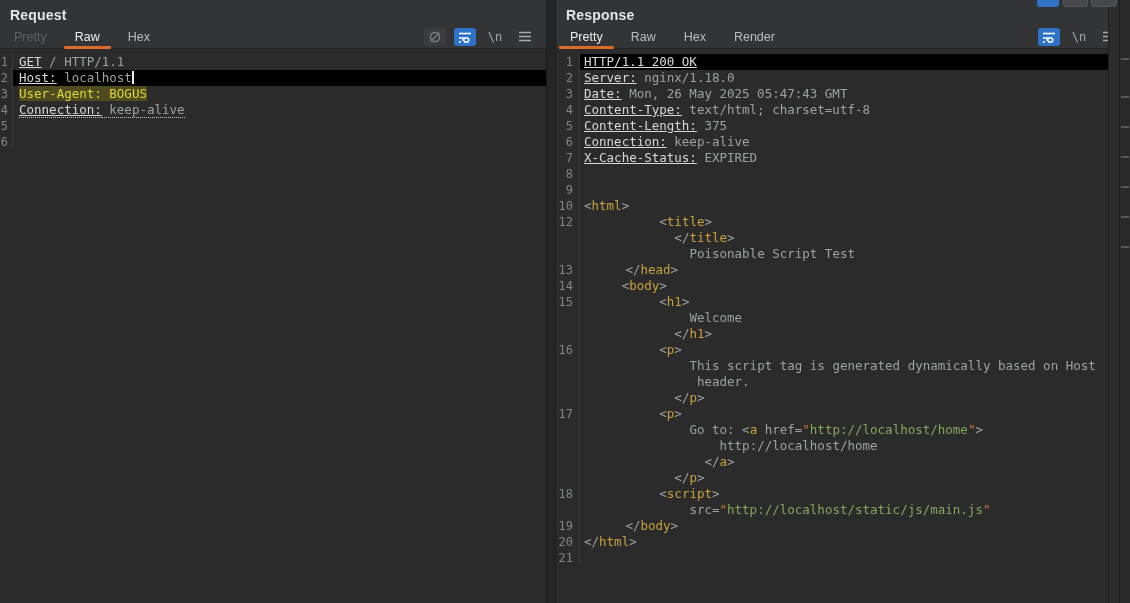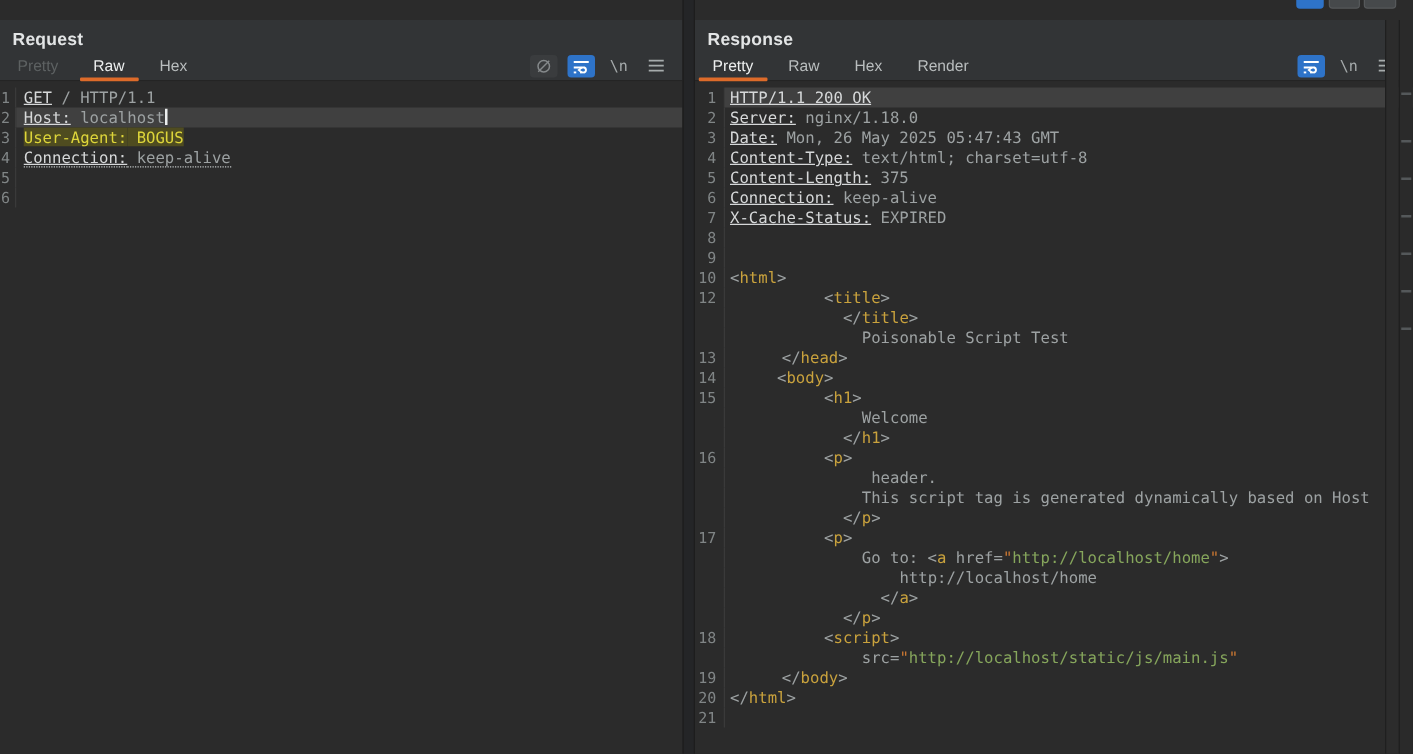--- a/index.html
+++ b/index.html
@@ -3,21 +3,21 @@
 <meta charset="utf-8">
 <style>
   * { margin:0; padding:0; box-sizing:border-box; }
   html,body { width:1130px; height:603px; overflow:hidden; }
   body {
     background:#2b2b2b;
     font-family:"Liberation Sans", sans-serif;
     color:#d6d8d9;
     position:relative;
   }
-  .panel { position:absolute; top:16px; bottom:0; background:#2b2b2b; }
+  .panel { position:absolute; top:0; bottom:0; background:#2b2b2b; }
   #request-panel  { left:0;   width:546px; }
   #response-panel { left:556px; right:0; }
   #panel-divider  { position:absolute; top:0; bottom:0; left:546px; width:10px;
                     background:#242527; border-left:1px solid #1d1d1d; border-right:1px solid #1d1d1d; }
 
   .panel-header { background:#323436; }
   .panel-title  { display:block; font-size:14px; font-weight:bold; color:#e3e5e6;
                   padding:7px 0 2px 10px; letter-spacing:.2px; }
   .tab-row { position:relative; height:24px; display:flex; align-items:center;
              border-bottom:1px solid #242424; }
@@ -32,21 +32,21 @@
   .icon-btn { width:22px; height:18px; display:flex; align-items:center; justify-content:center;
               border-radius:3px; }
   .icon-btn.raised { background:#3a3c3e; }
   .icon-btn.blue   { background:#2e73c8; }
   .icon-btn svg { display:block; }
   .txt-icon { font-family:"DejaVu Sans Mono", monospace; font-size:12px; color:#a6abac; }
 
   .editor { position:relative; font-family:"DejaVu Sans Mono", monospace;
             font-size:12.5px; line-height:16px; padding-top:5px; }
   .code-row { display:flex; height:16px; white-space:pre; }
-  .code-row.current .row-content { background:#404040; }
+  .code-row.current .row-content { background:#000000; }
   .gutter { flex:0 0 auto; text-align:right; color:#808586; font-size:12px;
             border-right:1px solid #3a3a3a; }
   #request-panel  .gutter { width:13px; padding-right:4px; }
   #response-panel .gutter { width:24px; padding-right:6px; }
   .row-content { flex:1 1 auto; padding-left:6px; color:#9da2a3; }
   #response-panel .row-content { padding-left:4px; }
 
   .c-b   { color:#d6d8d9;text-decoration:underline; }
   .c-d   { color:#9da2a3; }
   .c-tag { color:#c9a23d; }
@@ -162,22 +162,22 @@
       <div class="code-row"><span class="gutter">10</span><span class="row-content"><span style="display: inline-block; width: 0px;"> </span><span class="c-d">&lt;</span><span class="c-tag">html</span><span class="c-d">&gt;</span></span></div>
       <div class="code-row"><span class="gutter">12</span><span class="row-content"><span style="display: inline-block; width: 75.3px;"> </span><span class="c-d">&lt;</span><span class="c-tag">title</span><span class="c-d">&gt;</span></span></div>
       <div class="code-row"><span class="gutter"></span><span class="row-content"><span style="display: inline-block; width: 90.36px;"> </span><span class="c-d">&lt;/</span><span class="c-tag">title</span><span class="c-d">&gt;</span></span></div>
       <div class="code-row"><span class="gutter"></span><span class="row-content"><span style="display: inline-block; width: 105.42px;"> </span><span class="c-d">Poisonable Script Test</span></span></div>
       <div class="code-row"><span class="gutter">13</span><span class="row-content"><span style="display: inline-block; width: 41.415px;"> </span><span class="c-d">&lt;/</span><span class="c-tag">head</span><span class="c-d">&gt;</span></span></div>
       <div class="code-row"><span class="gutter">14</span><span class="row-content"><span style="display: inline-block; width: 37.65px;"> </span><span class="c-d">&lt;</span><span class="c-tag">body</span><span class="c-d">&gt;</span></span></div>
       <div class="code-row"><span class="gutter">15</span><span class="row-content"><span style="display: inline-block; width: 75.3px;"> </span><span class="c-d">&lt;</span><span class="c-tag">h1</span><span class="c-d">&gt;</span></span></div>
       <div class="code-row"><span class="gutter"></span><span class="row-content"><span style="display: inline-block; width: 105.42px;"> </span><span class="c-d">Welcome</span></span></div>
       <div class="code-row"><span class="gutter"></span><span class="row-content"><span style="display: inline-block; width: 90.36px;"> </span><span class="c-d">&lt;/</span><span class="c-tag">h1</span><span class="c-d">&gt;</span></span></div>
       <div class="code-row"><span class="gutter">16</span><span class="row-content"><span style="display: inline-block; width: 75.3px;"> </span><span class="c-d">&lt;</span><span class="c-tag">p</span><span class="c-d">&gt;</span></span></div>
+      <div class="code-row"><span class="gutter"></span><span class="row-content"><span style="display: inline-block; width: 105.42px;"> </span><span class="c-d">This script tag is generated dynamically based on Host</span></span></div>
       <div class="code-row"><span class="gutter"></span><span class="row-content"><span style="display: inline-block; width: 105.42px;"> </span><span class="c-d"> header.</span></span></div>
-      <div class="code-row"><span class="gutter"></span><span class="row-content"><span style="display: inline-block; width: 105.42px;"> </span><span class="c-d">This script tag is generated dynamically based on Host</span></span></div>
       <div class="code-row"><span class="gutter"></span><span class="row-content"><span style="display: inline-block; width: 90.36px;"> </span><span class="c-d">&lt;/</span><span class="c-tag">p</span><span class="c-d">&gt;</span></span></div>
       <div class="code-row"><span class="gutter">17</span><span class="row-content"><span style="display: inline-block; width: 75.3px;"> </span><span class="c-d">&lt;</span><span class="c-tag">p</span><span class="c-d">&gt;</span></span></div>
       <div class="code-row"><span class="gutter"></span><span class="row-content"><span style="display: inline-block; width: 105.42px;"> </span><span class="c-d">Go to: </span><span class="c-d">&lt;</span><span class="c-tag">a</span><span class="c-d"> href=</span><span class="c-q">"</span><span class="c-grn">http://localhost/home</span><span class="c-q">"</span><span class="c-d">&gt;</span></span></div>
       <div class="code-row"><span class="gutter"></span><span class="row-content"><span style="display: inline-block; width: 135.54px;"> </span><span class="c-d">http://localhost/home</span></span></div>
       <div class="code-row"><span class="gutter"></span><span class="row-content"><span style="display: inline-block; width: 120.48px;"> </span><span class="c-d">&lt;/</span><span class="c-tag">a</span><span class="c-d">&gt;</span></span></div>
       <div class="code-row"><span class="gutter"></span><span class="row-content"><span style="display: inline-block; width: 90.36px;"> </span><span class="c-d">&lt;/</span><span class="c-tag">p</span><span class="c-d">&gt;</span></span></div>
       <div class="code-row"><span class="gutter">18</span><span class="row-content"><span style="display: inline-block; width: 75.3px;"> </span><span class="c-d">&lt;</span><span class="c-tag">script</span><span class="c-d">&gt;</span></span></div>
       <div class="code-row"><span class="gutter"></span><span class="row-content"><span style="display: inline-block; width: 105.42px;"> </span><span class="c-d">src=</span><span class="c-q">"</span><span class="c-grn">http://localhost/static/js/main.js</span><span class="c-q">"</span></span></div>
       <div class="code-row"><span class="gutter">19</span><span class="row-content"><span style="display: inline-block; width: 41.415px;"> </span><span class="c-d">&lt;/</span><span class="c-tag">body</span><span class="c-d">&gt;</span></span></div>
       <div class="code-row"><span class="gutter">20</span><span class="row-content"><span style="display: inline-block; width: 0px;"> </span><span class="c-d">&lt;/</span><span class="c-tag">html</span><span class="c-d">&gt;</span></span></div>

